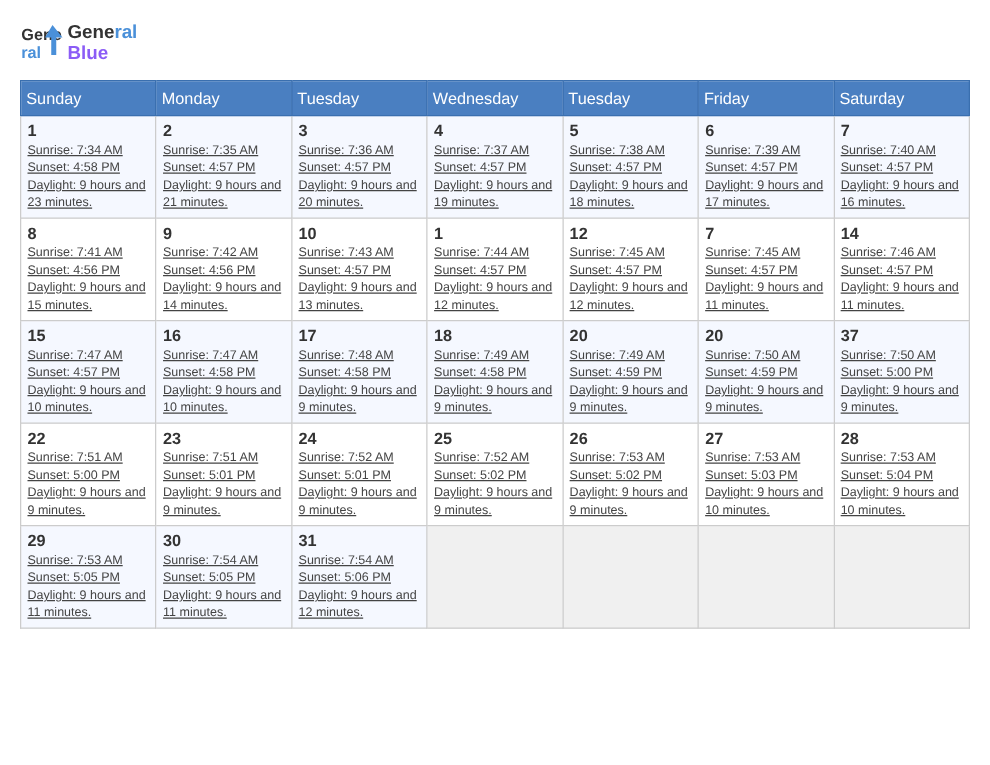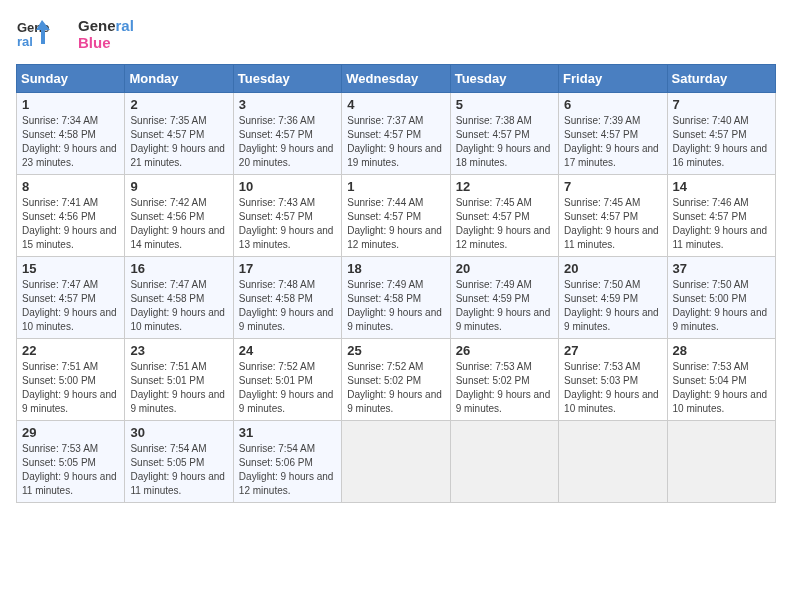--- a/index.html
+++ b/index.html
@@ -35,21 +35,21 @@
     }
     table {
       width: 100%;
       border-collapse: collapse;
       table-layout: fixed;
     }
     thead th {
       background: #4a7fc1;
       color: #fff;
       font-size: 13px;
-      font-weight: bold;
+      font-weight: normal;
       padding: 6px 4px;
       text-align: left;
       border: 1px solid #3a6faf;
     }
     tbody td {
       border: 1px solid #ccc;
       vertical-align: top;
       padding: 4px 5px;
       font-size: 10.5px;
       color: #333;
@@ -65,37 +65,38 @@
     .day-num {
       font-size: 13px;
       font-weight: bold;
       display: block;
       margin-bottom: 2px;
     }
     .day-info {
       font-size: 10px;
       line-height: 1.4;
       color: #444;
+      text-decoration: underline;
     }
     td.empty {
       background: #f0f0f0 !important;
     }
   </style>
 </head>
 <body>
 
 <div class="header">
   <div class="logo">
   <div style="display:flex;align-items:center;gap:2px;">
     <svg width="36" height="36" viewBox="0 0 36 36">
       <text x="1" y="16" font-size="13" font-weight="bold" font-family="Arial" fill="#333">Gene</text>
       <text x="1" y="30" font-size="13" font-weight="bold" font-family="Arial" fill="#4a90d9">ral</text>
       <polygon points="26,4 34,14 29,14 29,28 25,28 25,14 20,14" fill="#4a90d9"></polygon>
     </svg>
-    <div style="font-size:15px;font-weight:bold;line-height:1.15;color:#333;margin-left:24px;">Gene<span style="color:#4a90d9">ral</span><br><span style="color:#ec4899">Blue</span></div>
+    <div style="font-size:15px;font-weight:bold;line-height:1.15;color:#333;">Gene<span style="color:#4a90d9">ral</span><br><span style="color:#8b5cf6">Blue</span></div>
   </div>
 </div>
   <div class="title-block">
     <div class="month-title"></div>
     <div class="location"></div>
   </div>
 </div>
 
 <table>
   <thead>

